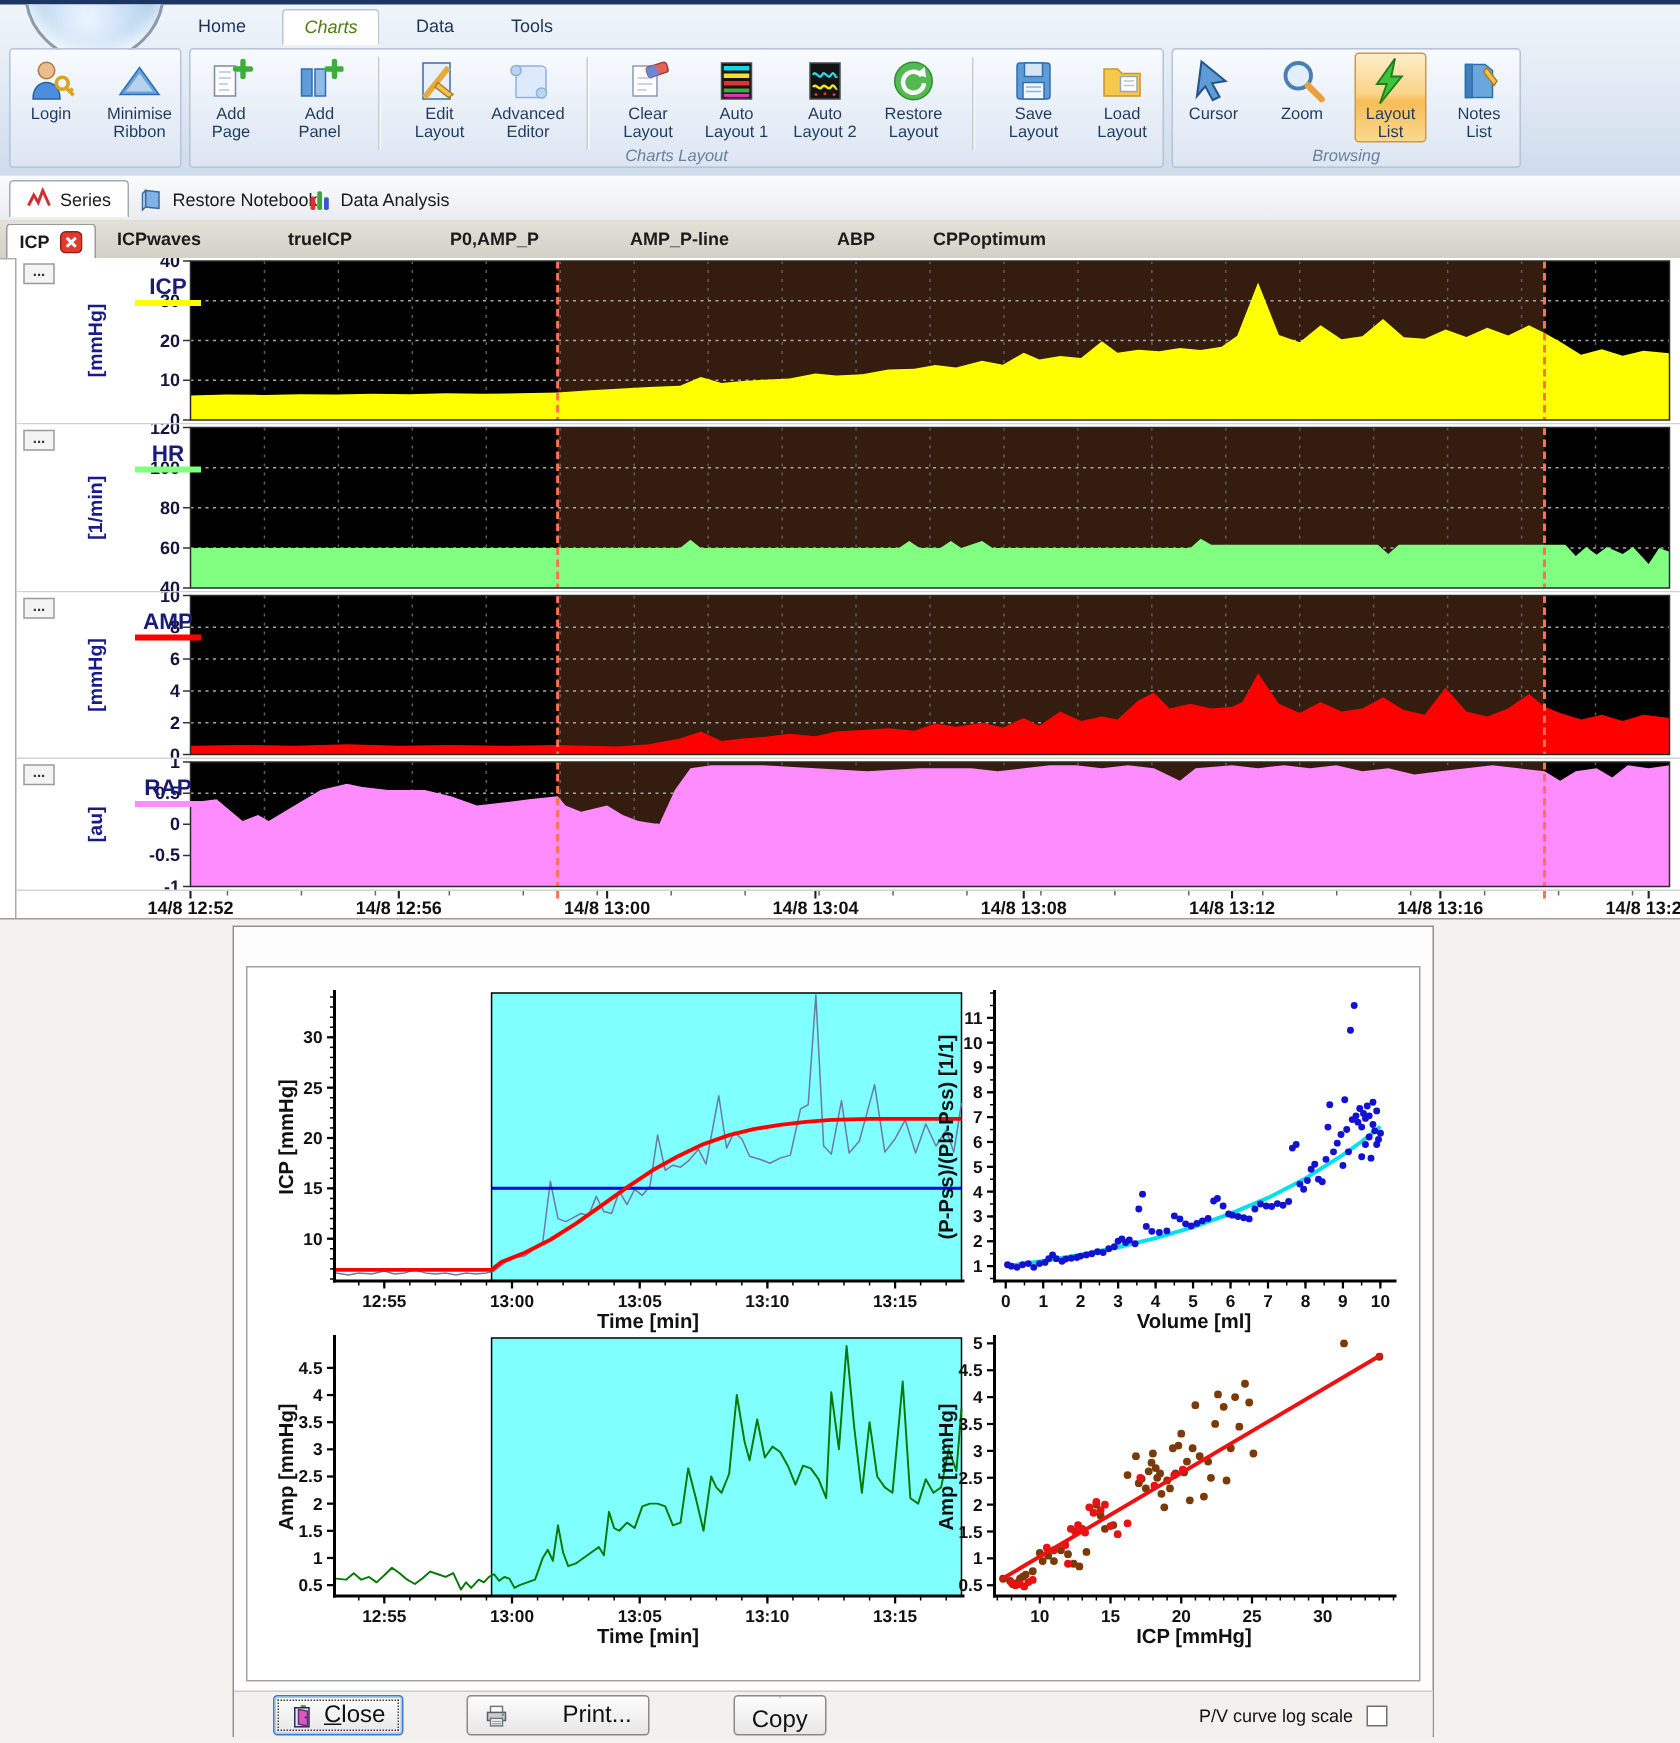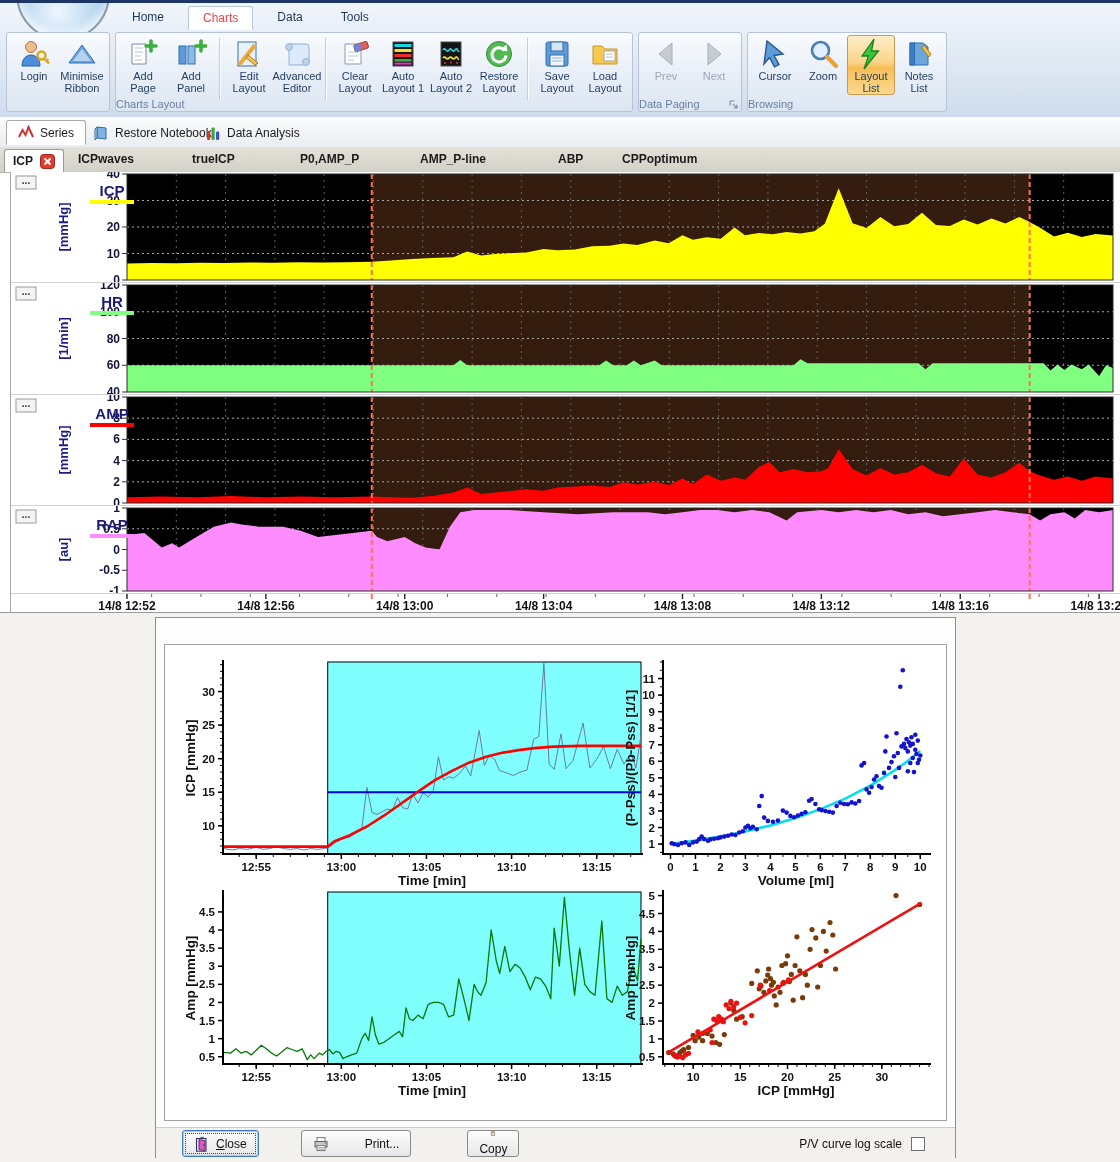--- a/index.html
+++ b/index.html
@@ -8,25 +8,25 @@
   svg text{font-family:"Liberation Sans",sans-serif}
   
   #ribbon{position:absolute;left:0;top:0;width:1120px;height:114px;
     background:linear-gradient(#f0f5fb,#dfe8f3 55%,#cfdcec);
     border-top:3px solid #1d3565;border-bottom:1px solid #a9b7ca;overflow:hidden;}
   #orb{position:absolute;left:16px;top:-56px;width:90px;height:90px;border-radius:50%;
     background:radial-gradient(circle at 45% 70%, #eef6ff 0%, #bcd8f0 45%, #8fb6dc 70%, #c9d3de 71%, #9fabba 100%);
     border:2px solid #8e9aa9;box-shadow:inset 0 -6px 10px rgba(255,255,255,.8);}
   #rtabs{position:absolute;left:118px;top:3px;height:24px;display:flex;gap:10px;}
   .rtab{padding:4px 14px 3px;font-size:12px;color:#1c3557;border-radius:3px 3px 0 0;}
-  .rtab.active{background:#fff;border:1px solid #b9c6d8;border-bottom:1px solid #fff;color:#ef4444;}
+  .rtab.active{background:#fff;border:1px solid #b9c6d8;border-bottom:1px solid #fff;color:#4d7c0f;font-style:italic;}
   #rgroups{position:absolute;left:6px;top:29px;display:flex;gap:5px;align-items:flex-start;}
   .group{position:relative;border:1px solid #b7c3d6;border-radius:3px;height:80px;box-sizing:border-box;
-    background:linear-gradient(#f8fbfe,#e9eff8 52%,#dce6f2);padding:2px 3px 14px 3px;display:flex;align-items:flex-start;}
-  .glabel{position:absolute;bottom:0;left:0;right:0;text-align:left;font-size:11px;color:#69809f;line-height:13px;}
+    background:linear-gradient(#f8fbfe,#e9eff8 52%,#dce6f2);padding:2px 3px 14px 3px;display:flex;align-items:flex-start;gap:11px;}
+  .glabel{position:absolute;bottom:0;left:0;right:0;text-align:center;font-size:11px;color:#69809f;line-height:13px;font-style:italic;}
   .glauncher{position:absolute;bottom:1px;right:2px;width:11px;height:11px;}
   .rbtn{width:46px;display:flex;flex-direction:column;align-items:center;border:1px solid transparent;
     border-radius:3px;padding:2px 0 0;cursor:default;}
   .rbtn .ic{width:32px;height:32px;}
   .rbtn .lb{font-size:11px;line-height:11.5px;color:#1d3a5f;text-align:center;margin-top:1px;white-space:nowrap;}
   .rbtn.active{background:linear-gradient(#fdeec9,#fbd489 45%,#f7bd57 55%,#fbd98f);border-color:#c99a4e;}
   .rbtn.disabled .lb{color:#9ba6b4;}
   .rbtn.disabled .ic{opacity:.8;}
   .sep{width:0;height:62px;border-left:1px solid #c2cedf;border-right:1px solid #fcfdfe;margin:3px 4px 0;}
   
@@ -47,21 +47,21 @@
   #charts svg{position:absolute;left:0;}
   
   #backdrop{position:absolute;left:0;top:612px;width:1120px;height:550px;background:#f3f2ef;border-top:1px solid #9c9c9c;}
   #dialog{position:absolute;left:155px;top:617px;width:801px;height:541px;background:#fdfdfd;
     border:1px solid #8f8f8f;box-sizing:border-box;}
   #dtitle{height:25px;line-height:26px;text-align:center;font-size:13px;color:#111;}
   #dinner{position:absolute;left:8px;top:26px;width:783px;height:477px;border:1px solid #a2a2a2;background:#fff;box-sizing:border-box;}
   #dstrip{position:absolute;left:0;top:509px;width:799px;height:31px;border-top:1px solid #cdcdcd;
     background:#f2f1ee;display:flex;align-items:center;}
   .dbtn{display:flex;align-items:center;gap:6px;height:25px;padding:0 11px;border:1px solid #8a8a8a;
-    border-radius:3px;background:linear-gradient(#fdfdfd,#e7e7e7);font-size:12px;color:#111;}
+    border-radius:3px;background:linear-gradient(#fdfdfd,#e7e7e7);font-size:16px;color:#111;}
   .dbtn.focused{border-color:#3d7ec2;box-shadow:0 0 0 1px #a8c9e8 inset;outline:1px dotted #444;outline-offset:-4px;}
   #dcheck{position:absolute;right:30px;display:flex;align-items:flex-end;gap:9px;font-size:12px;color:#111;}
   #dcheck .box{width:14px;height:14px;background:#fff;border:1px solid #6f6f6f;box-sizing:border-box;}
 </style>
 </head>
 <body>
 
 <div id="ribbon">
   <div id="orb"></div>
   <div id="rtabs">
@@ -237,49 +237,20 @@
               <rect x="15" y="13" width="11" height="10" fill="#fff" stroke="#9aa7b8"></rect>
               <path d="M17 16h7M17 19h7" stroke="#b9c6d6"></path>
             </svg>
           </div>
           <div class="lb">
             <div>Load</div>
             <div>Layout</div>
           </div>
         </div>
         <div class="glabel">Charts Layout</div>
-      </div>
-      <div class="group">
-        <div class="rbtn disabled">
-          <div class="ic">
-            <svg width="32" height="32" viewBox="0 0 32 32">
-              <path d="M22 5L9 16l13 11z" fill="#bdc2ca" stroke="#989da5"></path>
-            </svg>
-          </div>
-          <div class="lb">
-            <div>Prev</div>
-          </div>
-        </div>
-        <div class="rbtn disabled">
-          <div class="ic">
-            <svg width="32" height="32" viewBox="0 0 32 32">
-              <path d="M10 5l13 11-13 11z" fill="#bdc2ca" stroke="#989da5"></path>
-            </svg>
-          </div>
-          <div class="lb">
-            <div>Next</div>
-          </div>
-        </div>
-        <div class="glabel">Data Paging</div>
-        <div class="glauncher">
-          <svg width="11" height="11" viewBox="0 0 16 16">
-            <path d="M3 3h6M3 3v6" stroke="#7a8aa0" stroke-width="1.6" fill="none"></path>
-            <path d="M7 7l6 6M13 8.5V13H8.5" stroke="#7a8aa0" stroke-width="1.6" fill="none"></path>
-          </svg>
-        </div>
       </div>
       <div class="group">
         <div class="rbtn">
           <div class="ic">
             <svg width="32" height="32" viewBox="0 0 32 32">
               <path d="M8 3l16 13-9 1.5 5 9-4.5 2.3-5-9.3L5 26z" fill="#5f9bd8" stroke="#24568c" stroke-width="1.4"></path>
             </svg>
           </div>
           <div class="lb">
             <div>Cursor</div>

